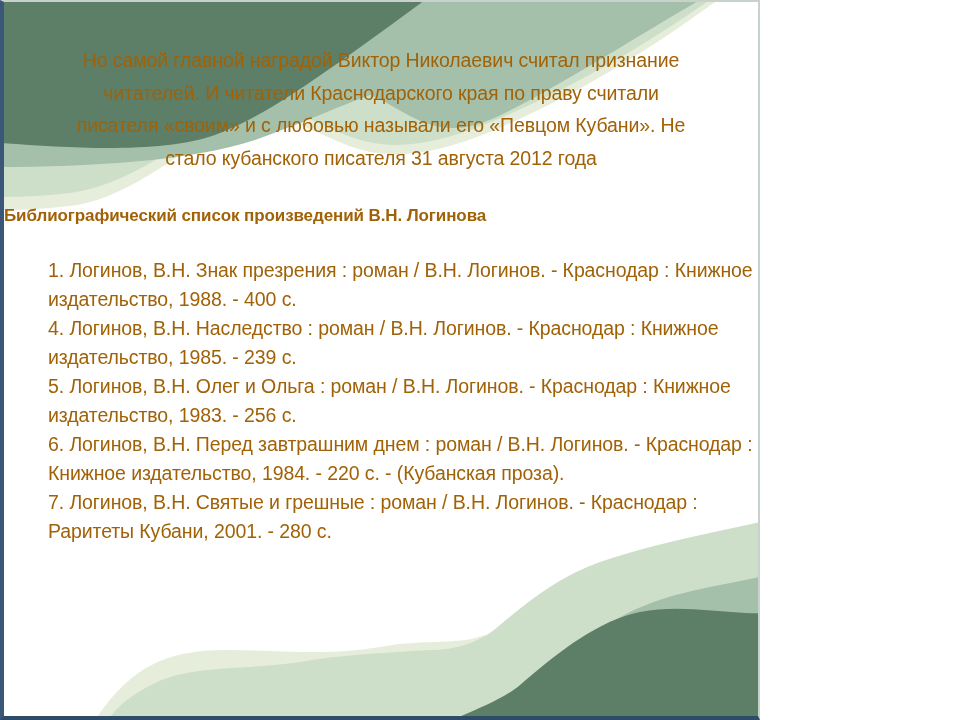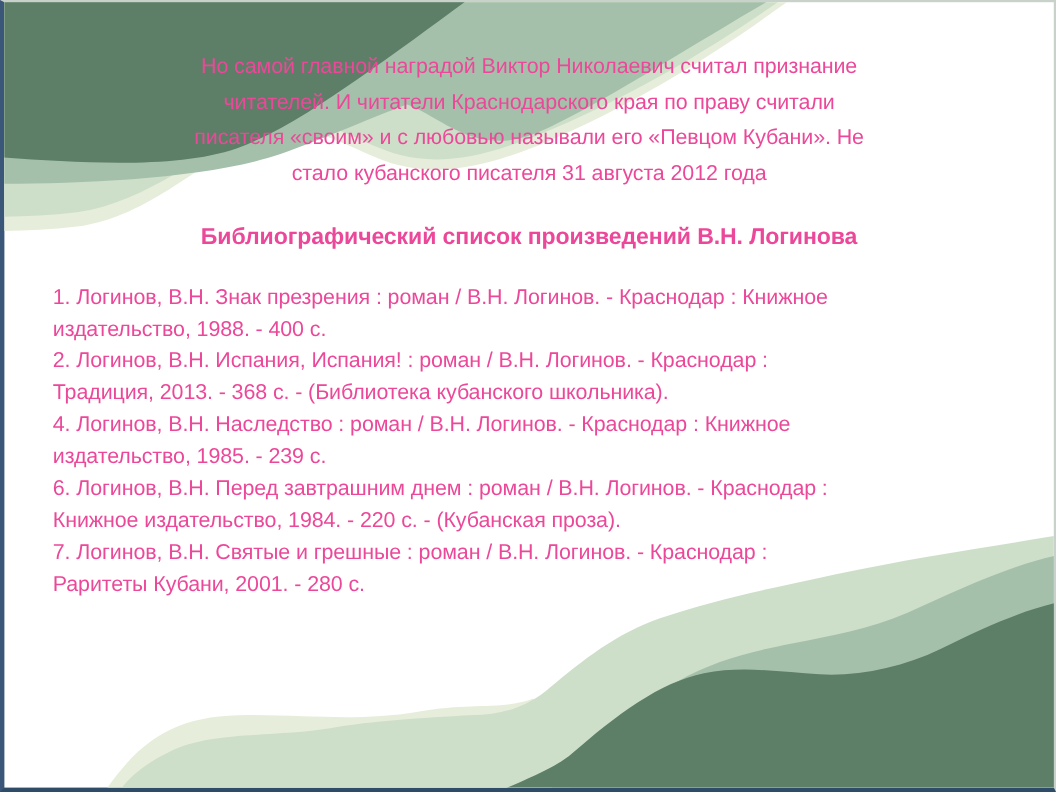--- a/index.html
+++ b/index.html
@@ -1,28 +1,28 @@
 <!DOCTYPE html>
 <html><head>
 <meta charset="utf-8">
 <style>
   html, body { margin: 0; padding: 0; background: #ffffff; }
   .slide {
     position: relative;
-    width: 960px;
+    width: 760px;
     height: 720px;
     background: #ffffff;
     overflow: hidden;
     box-sizing: border-box;
     border-left: 4px solid #3A577A;
     border-bottom: 4px solid #2E4B67;
     border-top: 2px solid #C9D2CA;
     border-right: 2px solid #C9D2CA;
     font-family: "Liberation Sans", "DejaVu Sans", sans-serif;
-    color: #ec4899;
+    color: #a16207;
     padding-left: 16px;
   }
   .bg {
     position: absolute;
     left: -4px; top: -2px;
     width: 960px; height: 720px;
   }
   .intro {
     position: absolute;
     left: 0; right: 0;
@@ -30,22 +30,22 @@
     text-align: center;
     font-size: 19.5px;
     line-height: 32.5px;
     white-space: pre-line;
     letter-spacing: -0.1px;
   }
   .bib-title {
     position: absolute;
     left: 0; right: 0;
     top: 201px;
-    text-align: center;
-    font-size: 21px;
+    text-align: left;
+    font-size: 17px;
     font-weight: bold;
     line-height: 26px;
     letter-spacing: -0.1px;
   }
   .bib-list {
     position: absolute;
     left: 44px;
     top: 254px;
     width: 880px;
     font-size: 19.5px;
@@ -78,23 +78,23 @@
   <div class="intro">Но самой главной наградой Виктор Николаевич считал признание
 читателей. И читатели Краснодарского края по праву считали
 писателя «своим» и с любовью называли его «Певцом Кубани». Не
 стало кубанского писателя 31 августа 2012 года</div>
 
   <div class="bib-title">Библиографический список произведений В.Н. Логинова</div>
 
   <div class="bib-list">
       <div class="bib-entry">1. Логинов, В.Н. Знак презрения : роман / В.Н. Логинов. - Краснодар : Книжное
 издательство, 1988. - 400 с.</div>
-      <div class="bib-entry">2. Логинов, В.Н. Испания, Испания! : роман / В.Н. Логинов. - Краснодар :
-Традиция, 2013. - 368 с. - (Библиотека кубанского школьника).</div>
       <div class="bib-entry">4. Логинов, В.Н. Наследство : роман / В.Н. Логинов. - Краснодар : Книжное
 издательство, 1985. - 239 с.</div>
+      <div class="bib-entry">5. Логинов, В.Н. Олег и Ольга : роман / В.Н. Логинов. - Краснодар : Книжное
+издательство, 1983. - 256 с.</div>
       <div class="bib-entry">6. Логинов, В.Н. Перед завтрашним днем : роман / В.Н. Логинов. - Краснодар :
 Книжное издательство, 1984. - 220 с. - (Кубанская проза).</div>
       <div class="bib-entry">7. Логинов, В.Н. Святые и грешные : роман / В.Н. Логинов. - Краснодар :
 Раритеты Кубани, 2001. - 280 с.</div>
     </div>
 
 </div>
 
 </body></html>

